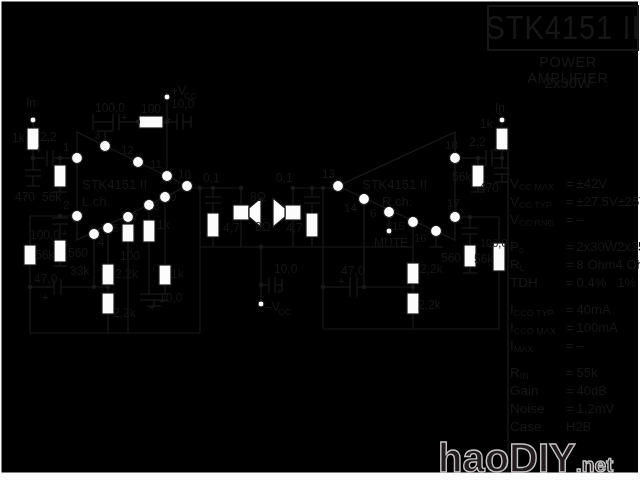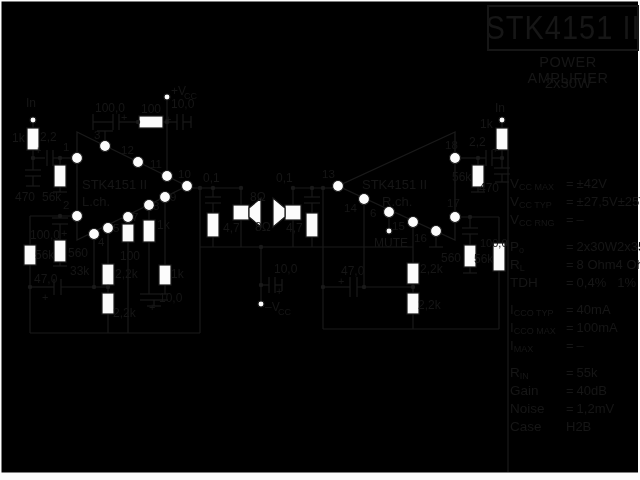--- a/index.html
+++ b/index.html
@@ -409,14 +409,15 @@
         <span class="lbl"><span class="sym">Noise</span></span>
         <span class="eq">=</span>
         <span class="v1">1,2mV</span>
       </div>
       <div class="srow">
         <span class="lbl"><span class="sym">Case</span></span>
         <span class="v1">H2B</span>
       </div>
     </div>
 
+  <div class="watermark"><span>haoDIY</span><span class="tld">.net</span></div>
 
 </div>
 
 </body></html>

